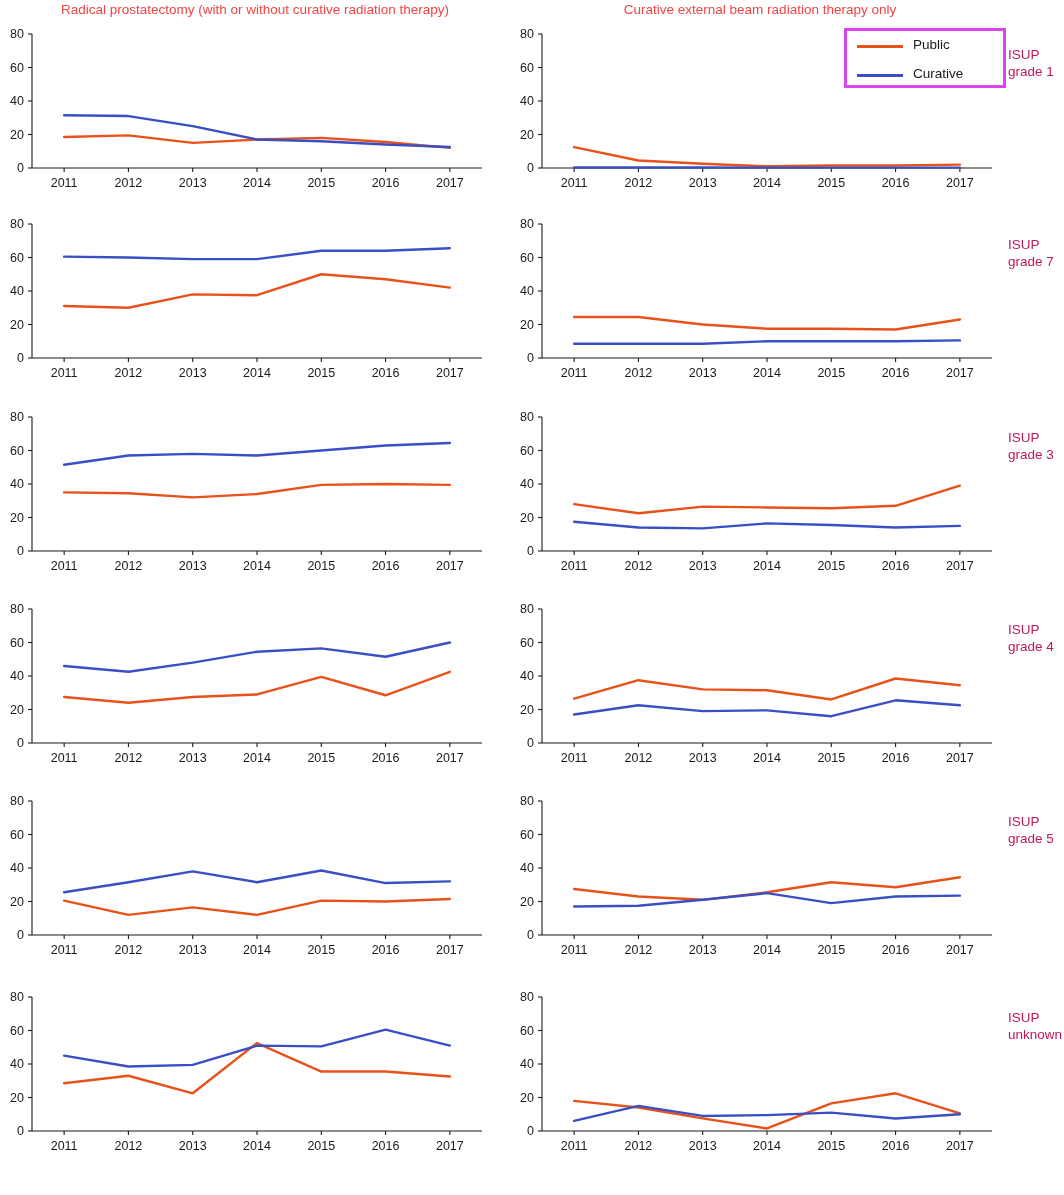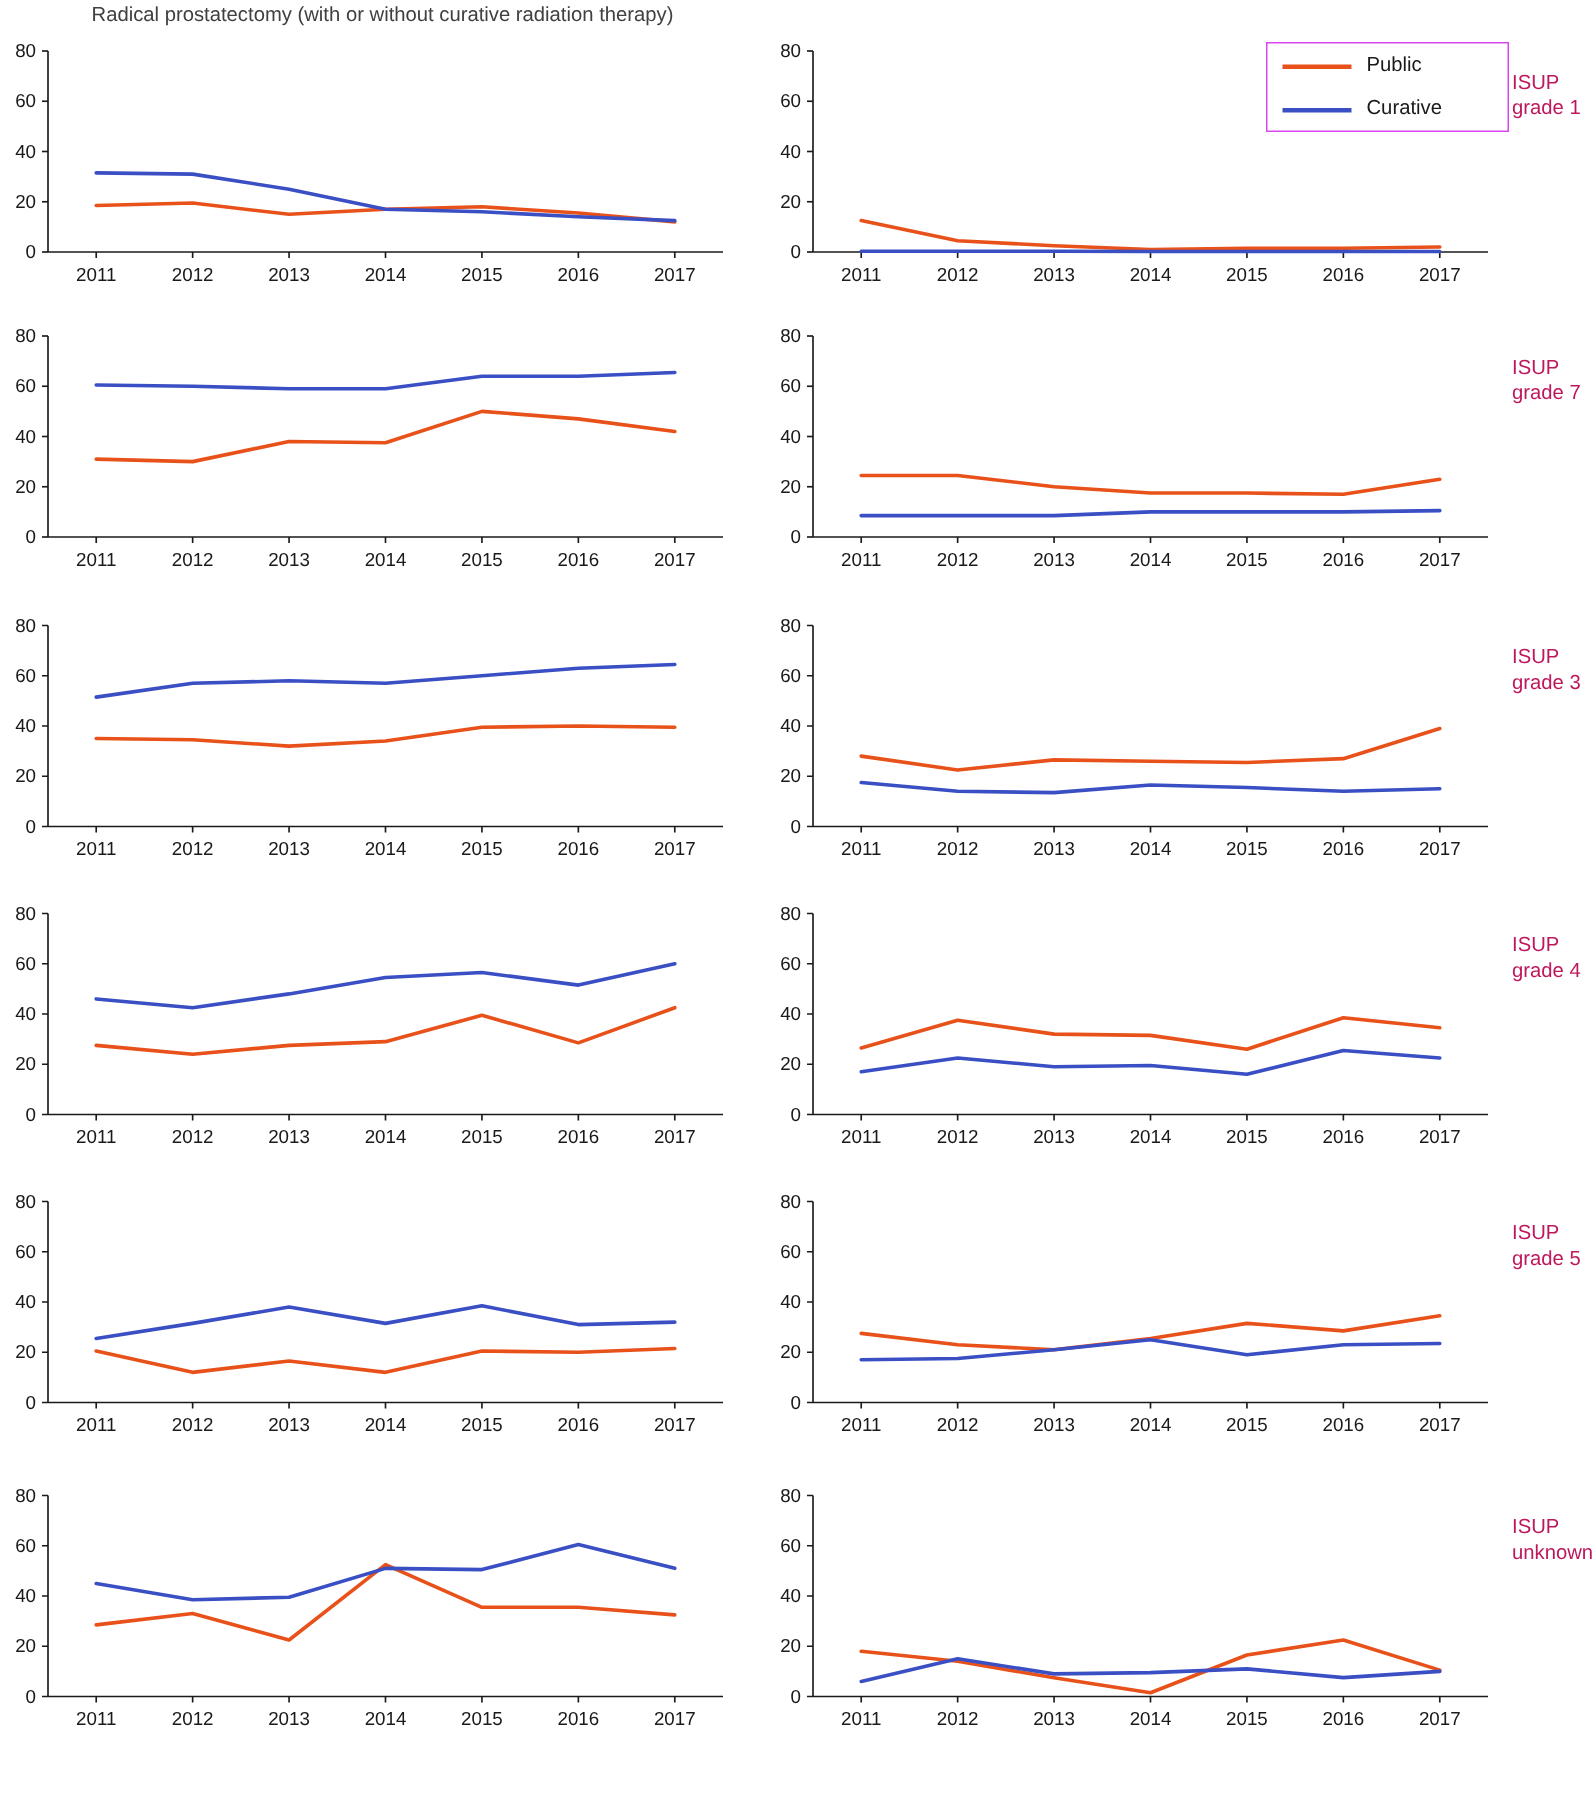--- a/index.html
+++ b/index.html
@@ -17,21 +17,21 @@
   }
   .figure {
     position: relative;
     width: 1064px;
     height: 1195px;
   }
   .col-title {
     position: absolute;
     top: 2px;
     font-size: 13.5px;
-    color: #404040;
+    color: #ef4444;
     text-align: center;
     white-space: nowrap;
   }
   #col-title-left  { left: 0px;   width: 510px; }
   #col-title-right { left: 510px; width: 500px; }
 
   .panel {
     position: absolute;
     width: 500px;
     height: 170px;
@@ -47,21 +47,21 @@
     line-height: 17px;
     color: #be185d;
     text-align: left;
   }
   .legend-box {
     position: absolute;
     left: 844px;
     top: 28px;
     width: 162px;
     height: 60px;
-    border: 1px solid #d946ef;
+    border: 3px solid #d946ef;
     background: #ffffff;
     box-sizing: border-box;
   }
   .legend-row {
     position: absolute;
     left: 0;
     width: 100%;
     height: 30px;
   }
   .legend-row.r0 { top: 0px; }
@@ -87,20 +87,21 @@
   .tick-label { font-size: 12.5px; }
   .axis-line { stroke: #1a1a1a; stroke-width: 1.1; fill: none; }
   .tickmark { stroke: #1a1a1a; stroke-width: 1.1; }
 </style>
 </head>
 <body>
 
 <div class="figure">
 
   <div class="col-title" id="col-title-left">Radical prostatectomy (with or without curative radiation therapy)</div>
+  <div class="col-title" id="col-title-right">Curative external beam radiation therapy only</div>
 
   <div id="panels">
       <div class="panel" style="left: 0px; top: 22px;">
         <svg width="500" height="172" viewBox="0 0 500 172">
           <path d="M32,12 L32,146" class="axis-line"></path>
           <path d="M32,146 L482,146" class="axis-line"></path>
           <line x1="28" x2="32" y1="146" y2="146" class="tickmark"></line>
           <text x="24" y="150" text-anchor="end" class="tick-label">0</text>
           <line x1="28" x2="32" y1="112.5" y2="112.5" class="tickmark"></line>
           <text x="24" y="116.5" text-anchor="end" class="tick-label">20</text>

